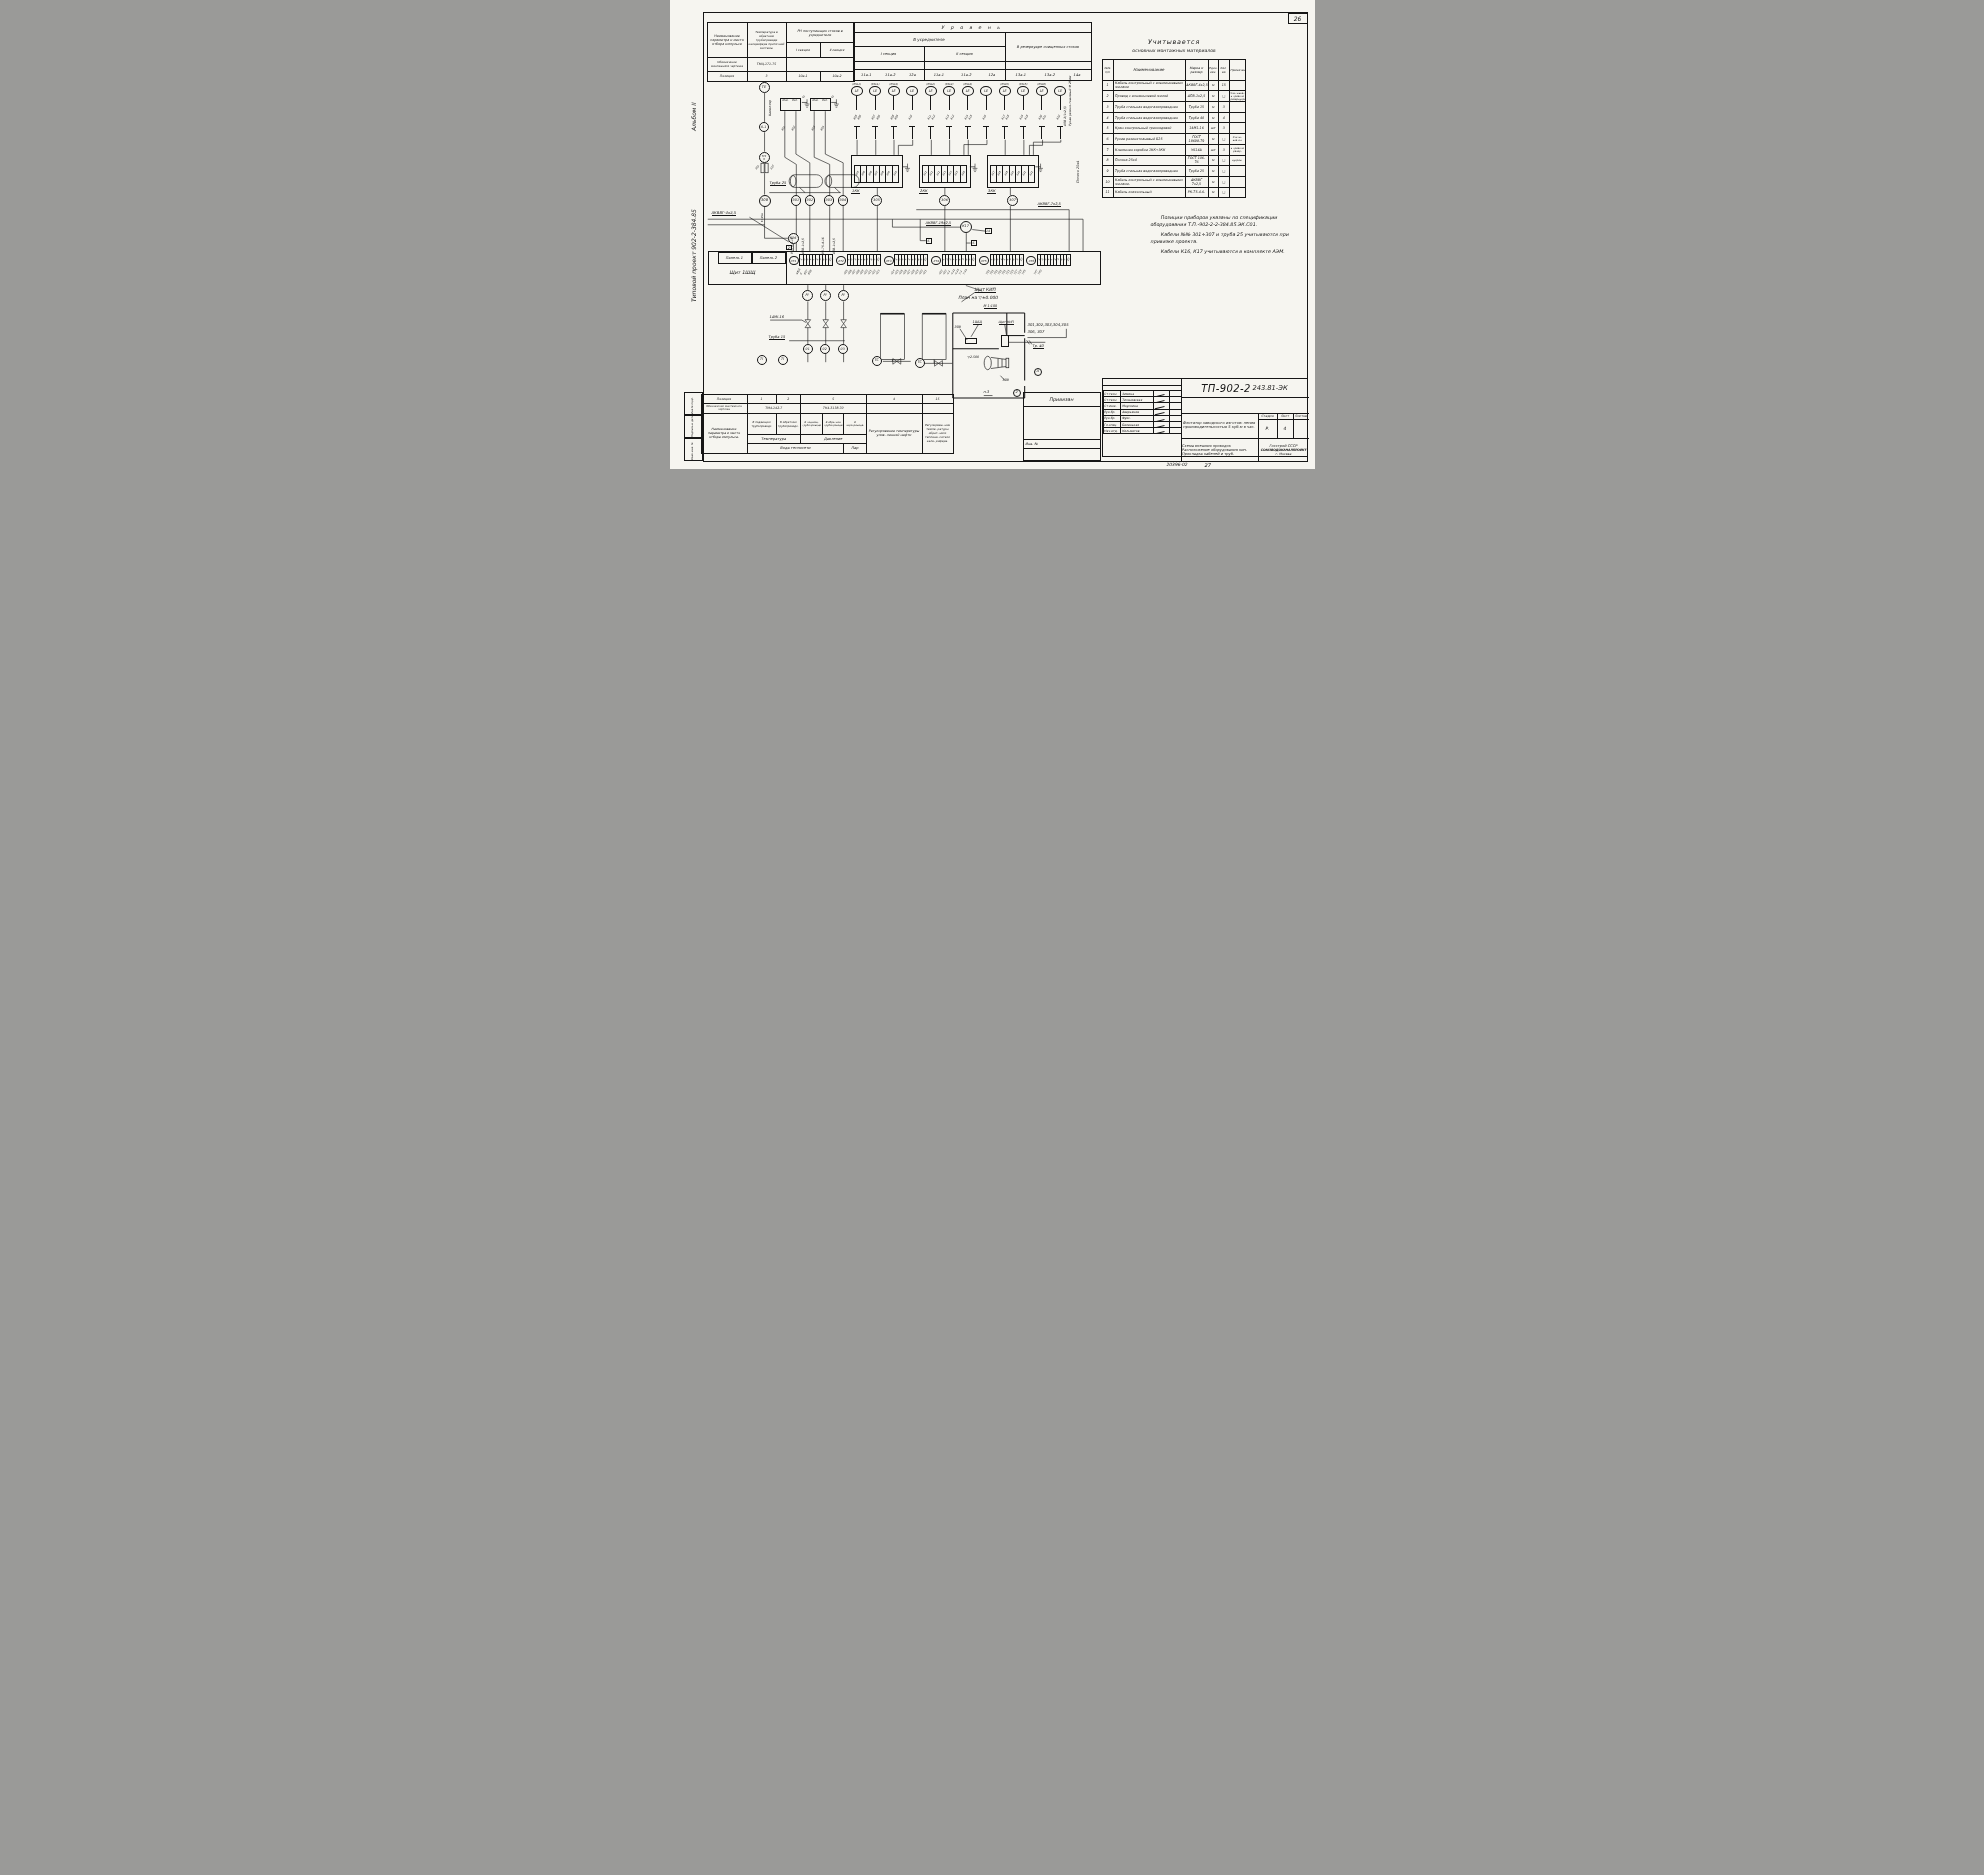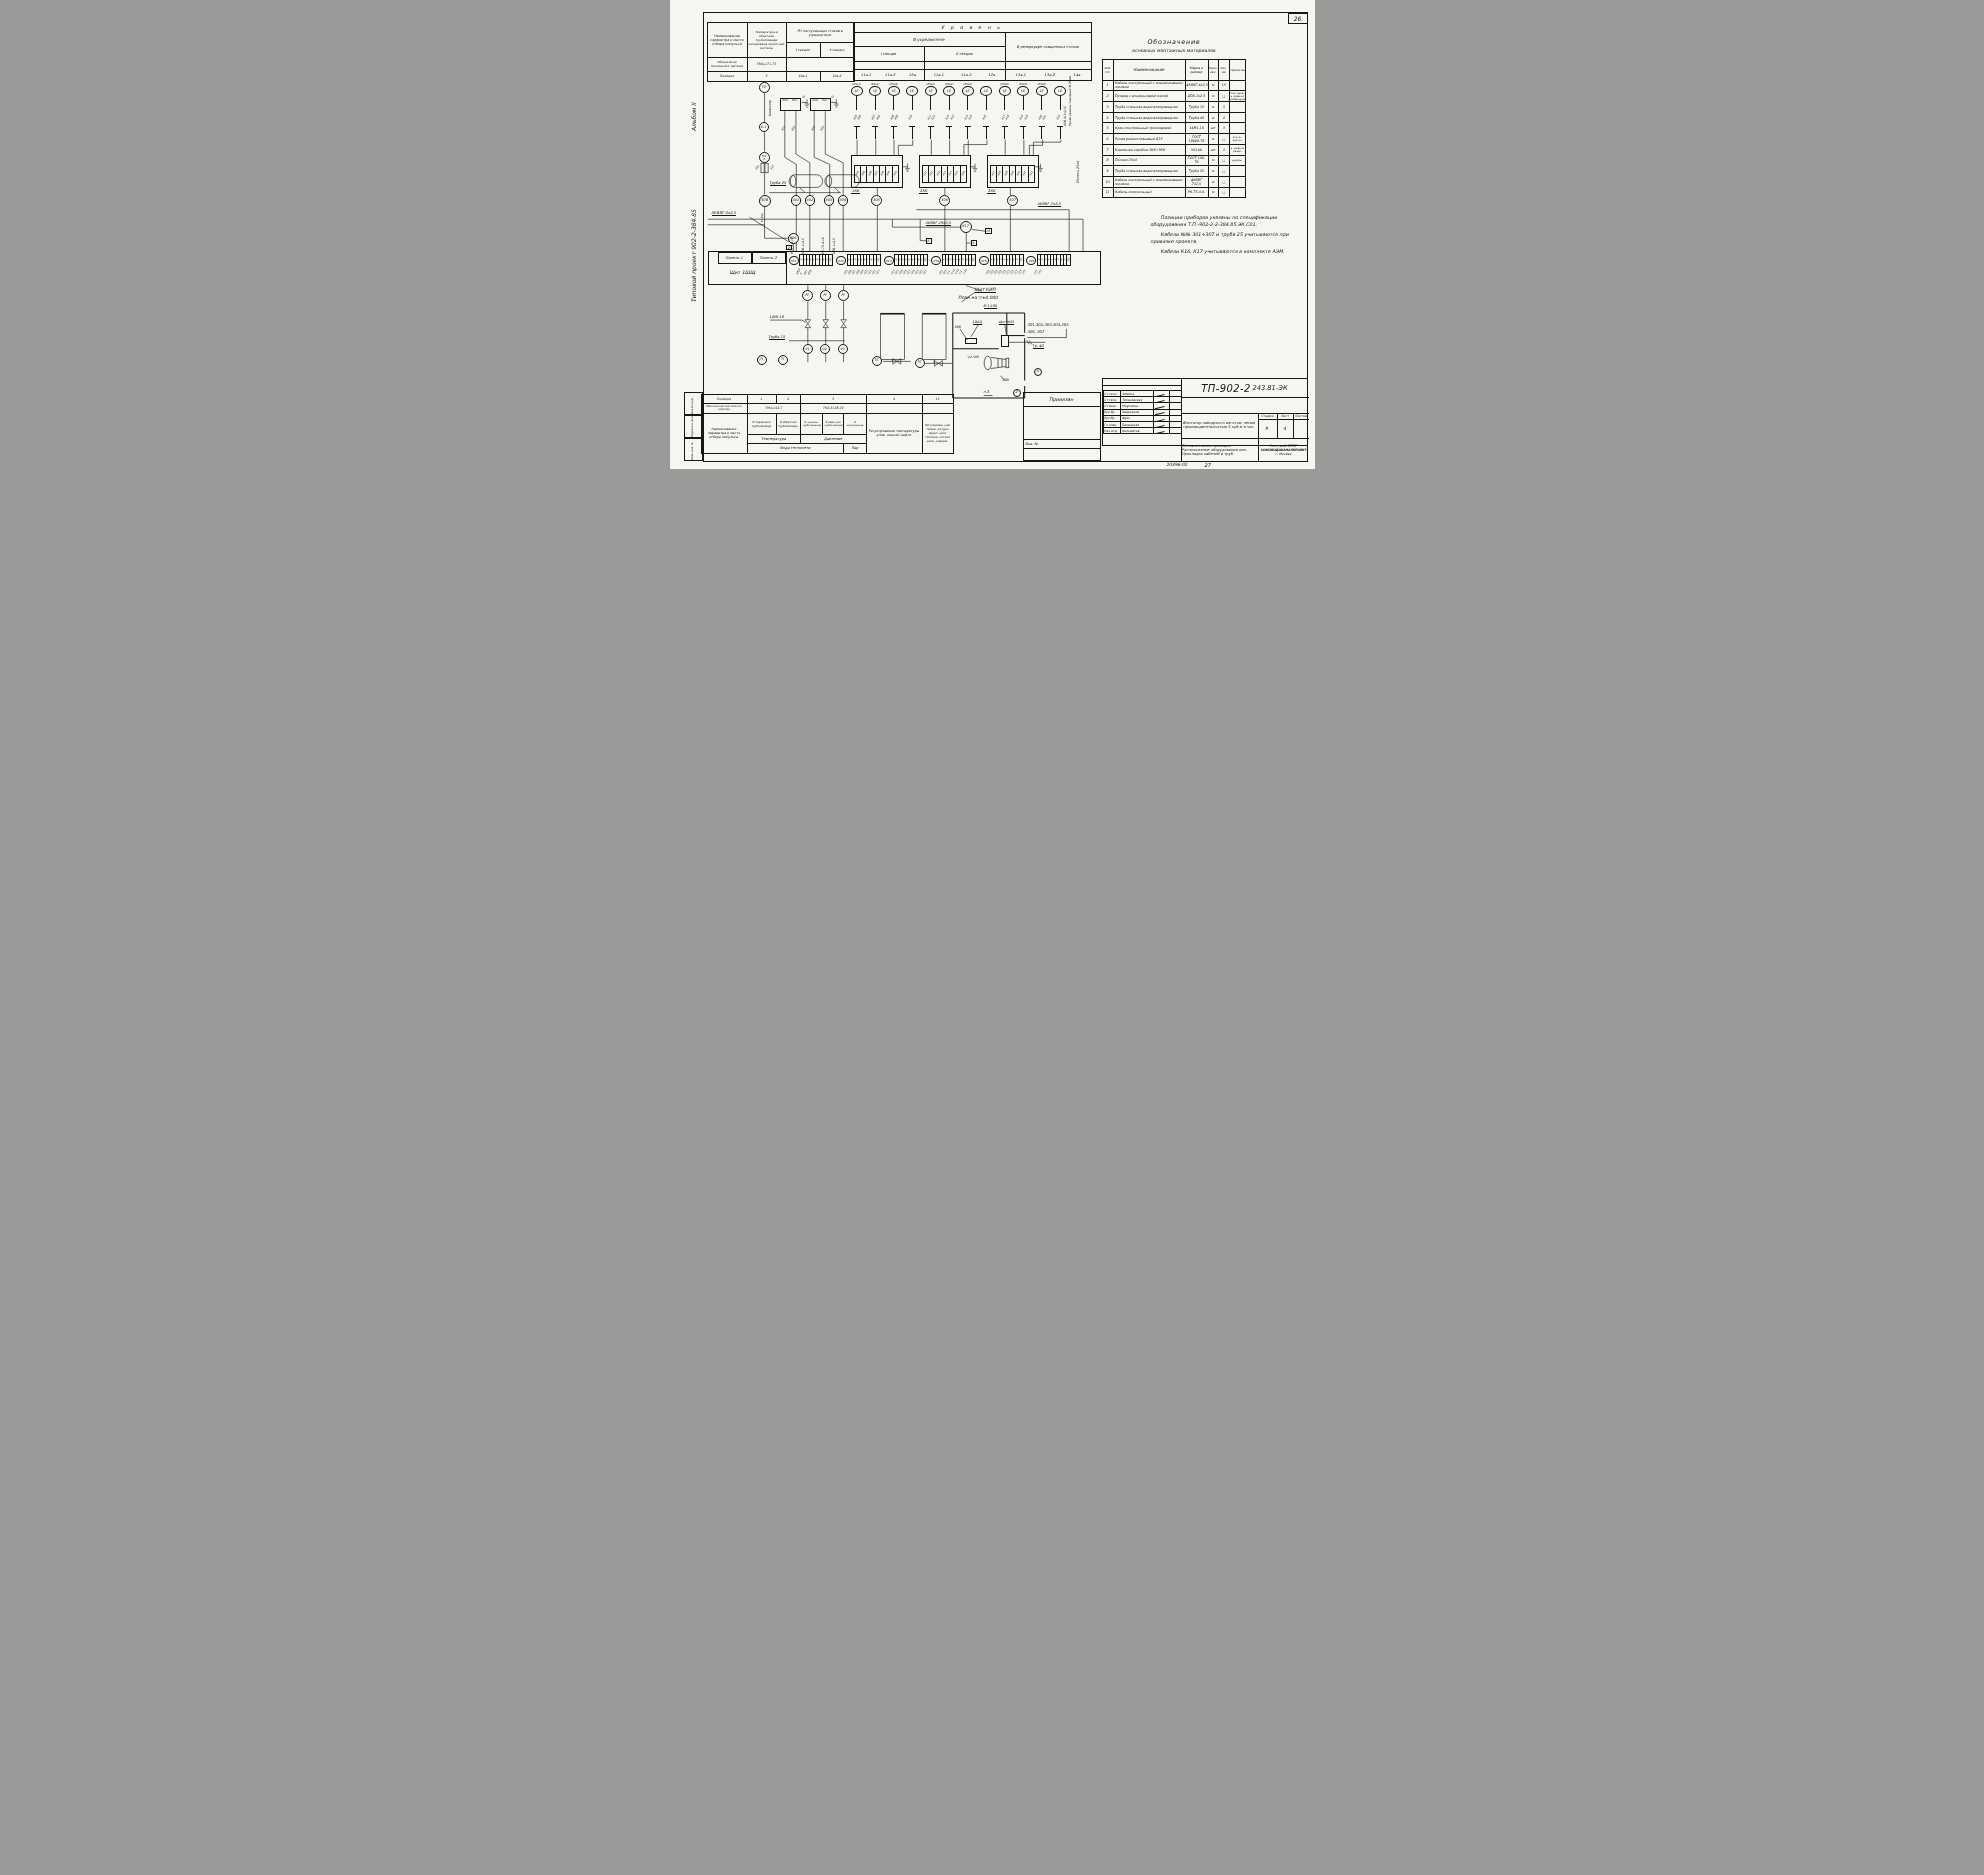--- a/index.html
+++ b/index.html
@@ -312,21 +312,21 @@
               <span>13а-1</span>
               <span>13а-2</span>
               <span>14а</span>
             </div>
           </td>
     </tr>
   </tbody>
     </table>
 
   <div class="abs" style="left:437px;top:38px;width:135px;text-align:center">
-    <div style="font-size:6.4px;letter-spacing:0.8px">Обозначение</div>
+    <div style="font-size:6.4px;letter-spacing:0.8px">Учитывается</div>
     <div style="font-size:4.6px;margin-top:1.6px">основных монтажных материалов</div>
   </div>
   <table class="t abs" style="left:432px;top:59px;width:144px;font-size:3.3px">
     <colgroup>
         <col style="width:11px">
         <col style="width:72px">
         <col style="width:23px">
         <col style="width:10.3px">
         <col style="width:11px">
         <col style="width:16px">
@@ -1211,21 +1211,21 @@
     </tr>
   </tbody>
     </table>
 
   <div class="abs" style="left:353px;top:392px;width:78px;height:69px;border:0.9px solid #161616">
     <div style="height:14.3px;display:flex;align-items:center;justify-content:center;font-size:4.8px;border-bottom:0.6px solid #161616">Привязан</div>
     <div style="height:33px;border-bottom:0.6px solid #161616"></div>
     <div style="height:8.7px;border-bottom:0.6px solid #161616;font-size:3.4px;display:flex;align-items:center;padding-left:2px">Инв. №</div>
   </div>
 
-  <div class="abs" style="left:432px;top:378px;width:206px;height:68px;border:1px solid #161616">
+  <div class="abs" style="left:432px;top:378px;width:206px;height:79px;border:1px solid #161616">
     <div class="abs" style="left:78px;top:0;width:0;height:83px;border-left:0.8px solid #161616"></div>
 
     <div class="abs" style="left:0;top:5.6px;width:78px;height:0;border-top:0.5px solid #161616"></div>
     <div class="abs" style="left:0;top:11px;width:78px;height:0;border-top:0.5px solid #161616"></div>
 
     <table class="t abs" style="left:0;top:11px;width:78px;font-size:3px">
       <colgroup>
           <col style="width:17.5px">
           <col style="width:33px">
           <col style="width:16px">

